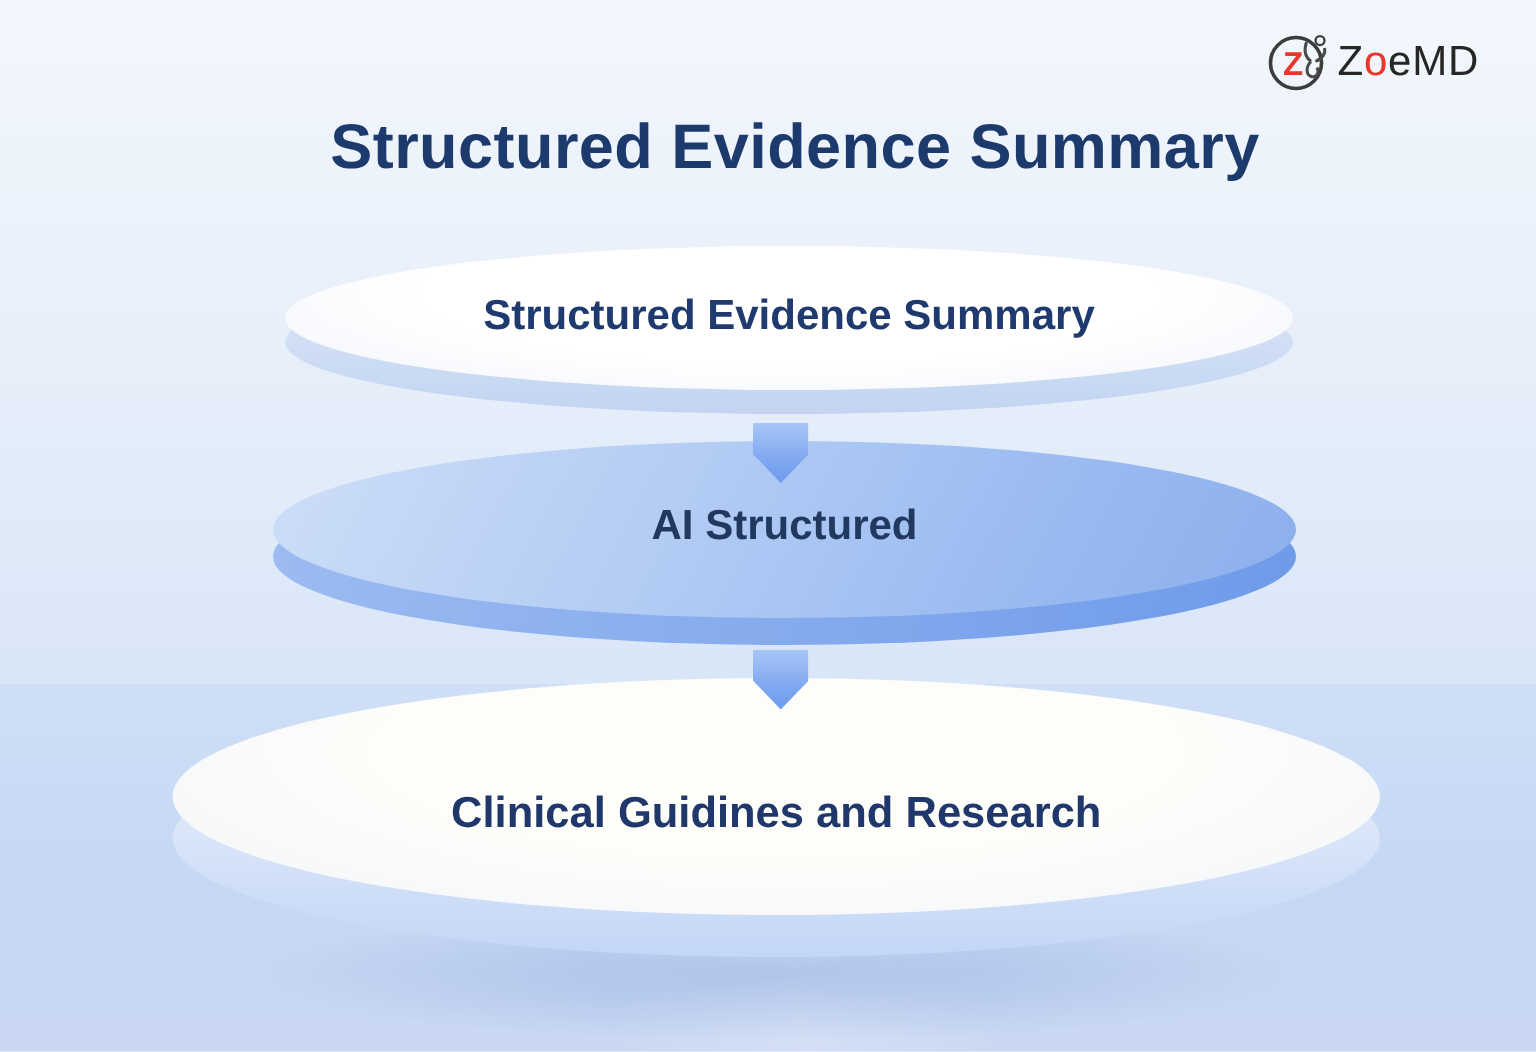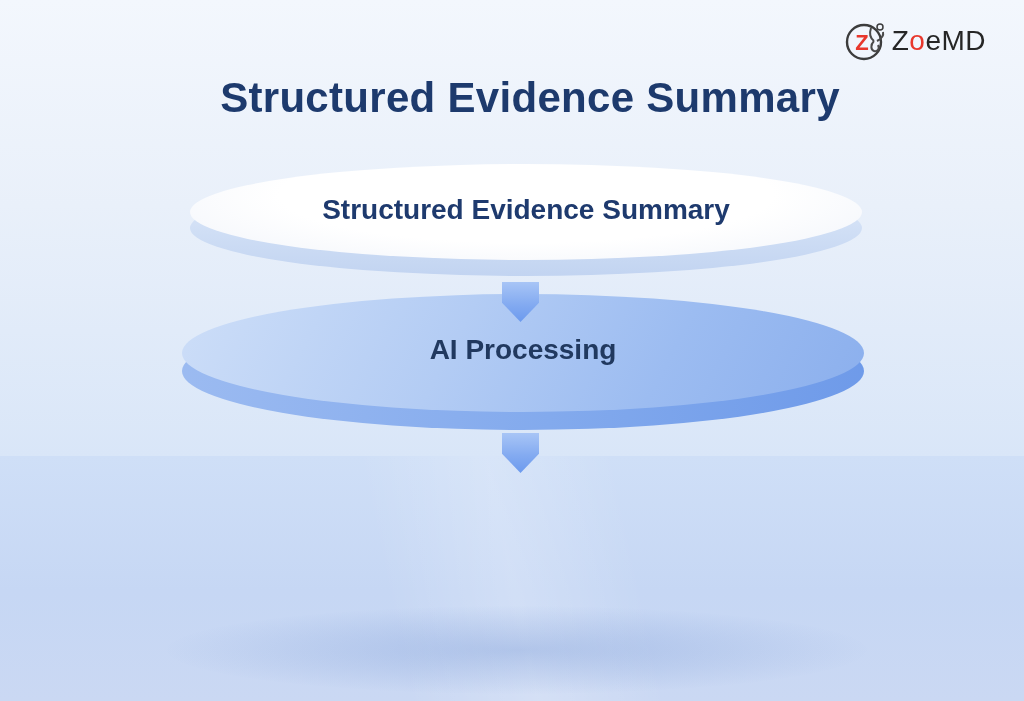--- a/index.html
+++ b/index.html
@@ -87,23 +87,28 @@
 
   <div class="disc disc1">
     <div class="side"></div>
     <div class="top"></div>
     <div class="label">Structured Evidence Summary</div>
   </div>
 
   <div class="disc disc2">
     <div class="side"></div>
     <div class="top"></div>
-    <div class="label">AI Processing</div>
+    <div class="label">AI Structured</div>
   </div>
 
+  <div class="disc disc3">
+    <div class="side"></div>
+    <div class="top"></div>
+    <div class="label">Clinical Guidines and Research</div>
+  </div>
 
   <div class="arrow arrow1"></div>
   <div class="arrow arrow2"></div>
 
   <div class="logo">
     <svg width="46" height="46" viewBox="0 0 46 46">
       <circle cx="21" cy="24" r="17" fill="none" stroke="#3c3c3c" stroke-width="2.4"></circle>
       <circle cx="37" cy="9" r="3" fill="none" stroke="#3c3c3c" stroke-width="1.5"></circle>
       <text x="19" y="32" text-anchor="middle" font-size="22" font-weight="bold" fill="#e8372c" font-family="Liberation Sans, sans-serif">Z</text>
       <path d="M28 10 c-2 6 -1 10 3 13" fill="none" stroke="#4a4a4a" stroke-width="2"></path>

